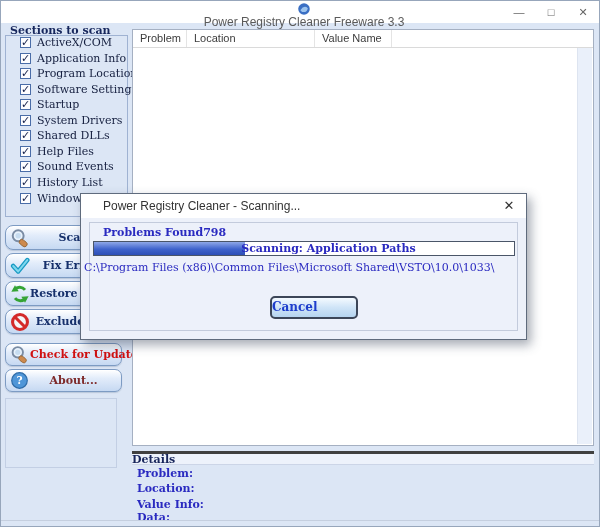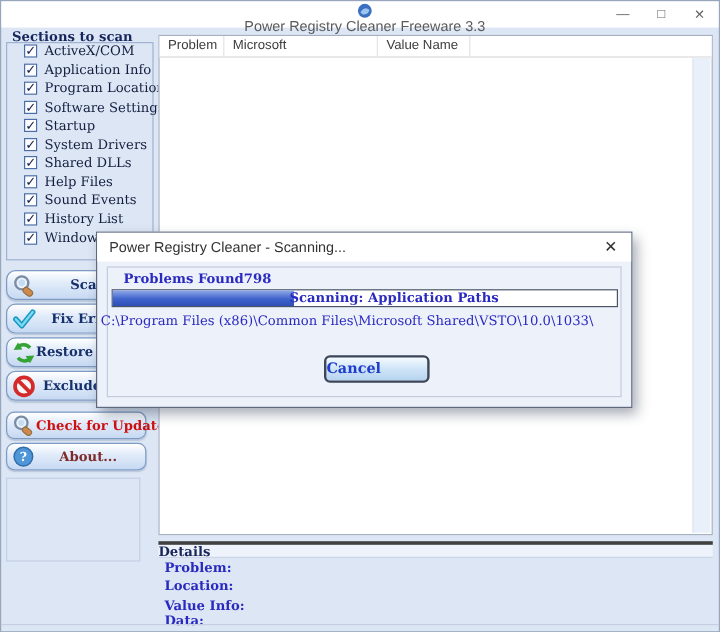--- a/index.html
+++ b/index.html
@@ -51,21 +51,21 @@
                   border-top:3px solid #404040; border-bottom:1px solid #ccd5e7; 
                   font-size:11px; font-weight:bold; color:#18265c; line-height:12px; }
   .detail-field { position:absolute; left:136px; font-size:11px; font-weight:bold; color:var(--accent_blue_text); }
   .bottom-line { position:absolute; left:0; right:0; top:519px; border-top:1px solid #c5cfdf; }
 
   
   .dialog { position:absolute; left:79px; top:192px; width:447px; height:147px; background:#edf1fa;
             border:1px solid #5f6b7d; box-shadow:4px 5px 10px rgba(60,70,90,.45); }
   .dlg-titlebar { position:absolute; top:0; left:0; right:0; height:24px; background:#ffffff; }
   .dlg-title { font-family:"Liberation Sans",sans-serif; font-size:12px; color:#333; line-height:24px;
-               margin-left:10px; white-space:nowrap; }
+               margin-left:22px; white-space:nowrap; }
   .dlg-close { position:absolute; right:0; top:0; width:34px; height:24px; text-align:center; line-height:24px;
                font-family:"Liberation Sans",sans-serif; font-size:13px; color:#333; }
   .dlg-inner { position:absolute; left:8px; top:28px; right:8px; bottom:8px; border:1px solid #c3cbdc; }
   .problems-line { position:absolute; left:13px; top:3px; font-size:11px; font-weight:bold; color:var(--accent_blue_text); white-space:nowrap; }
   .progressbar { position:absolute; left:3px; top:18px; width:422px; height:15px; background:#ffffff; border:1px solid #4a5568; }
   .progress-fill { position:absolute; left:0; top:0; bottom:0; width:0;
                    background:linear-gradient(180deg,#8fa8e8 0%,var(--progress_fill) 55%,#2d4fb6 100%); }
   .progress-status { position:absolute; left:calc(36% - 4px); top:0; line-height:14px; font-size:11px; font-weight:bold;
                      color:var(--accent_blue_text); white-space:nowrap; }
   .scan-path { position:absolute; left:-6px; top:38px; font-size:11px; color:var(--accent_blue_text); white-space:nowrap; }
@@ -200,21 +200,21 @@
         </svg>
     </span>
     <span class="act-label label-about">About...</span>
   </div>
 
   <div class="bottom-panel"></div>
 
   <div class="listview">
     <div class="lv-header">
       <div class="lv-col" style="width:54px">Problem</div>
-      <div class="lv-col" style="width:128px">Microsoft</div>
+      <div class="lv-col" style="width:128px">Location</div>
       <div class="lv-col" style="width:77px">Value Name</div>
       <div class="lv-col" style="flex:1; border-right:none"></div>
     </div>
     <div class="lv-scroll"></div>
   </div>
 
   <div class="details-band">Details</div>
   <div class="detail-field" style="top:466px">Problem:</div>
   <div class="detail-field" style="top:481px">Location:</div>
   <div class="detail-field" style="top:497px">Value Info:</div>

